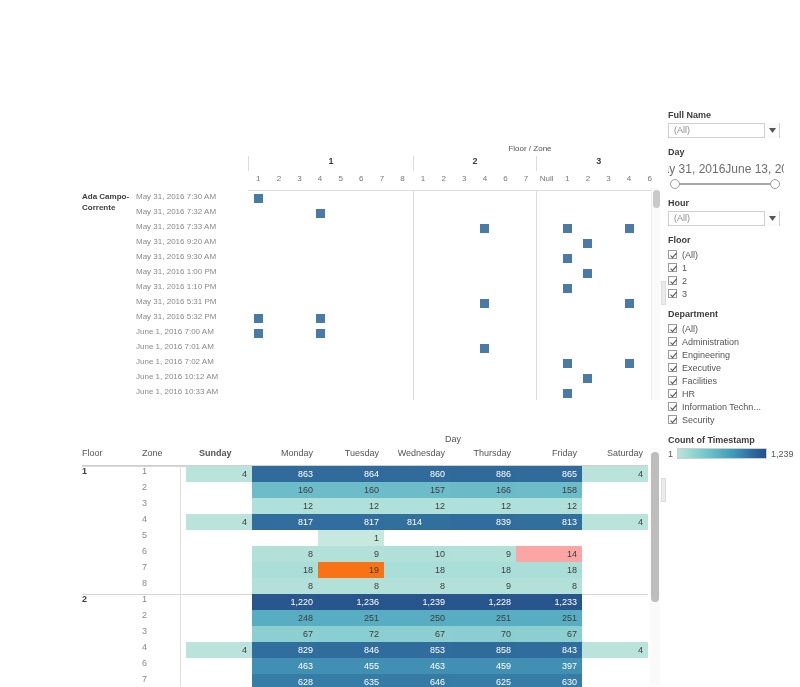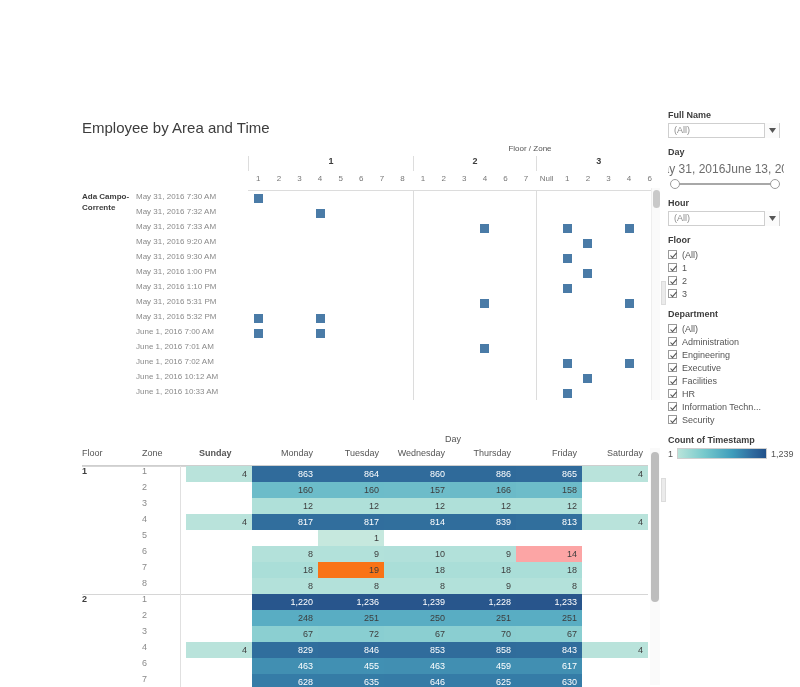--- a/index.html
+++ b/index.html
@@ -193,21 +193,20 @@
     width: 5px; height: 24px; background: #ebebeb; border: 1px solid #dcdcdc;
   }
 </style>
 </head>
 <body>
 
 <div id="app">
 
 
 
-  <div class="sec-title" id="sec1-title">Employee by Area and Time</div>
 
   <div id="scatter">
     <div class="axis-caption">Floor / Zone</div>
     <div class="name-label">Ada Campo-Corrente</div>
     <div id="scatter-headers">
         <div class="floor-hdr" style="left: 166px; width: 164.8px;">1</div>
         <div class="zone-tick" style="left: 165.3px; top: 30px; position: absolute;">1</div>
         <div class="zone-tick" style="left: 185.9px; top: 30px; position: absolute;">2</div>
         <div class="zone-tick" style="left: 206.5px; top: 30px; position: absolute;">3</div>
         <div class="zone-tick" style="left: 227.1px; top: 30px; position: absolute;">4</div>
@@ -352,21 +351,21 @@
           <div class="hcell" style="left: 368px; width: 66px; background: rgb(175, 224, 217); color: rgb(61, 61, 61);">12</div>
           <div class="hcell" style="left: 434px; width: 66px; background: rgb(175, 224, 217); color: rgb(61, 61, 61);">12</div>
           <div class="hcell" style="left: 500px; width: 66px;"></div>
         </div>
         <div class="hrow" style="top: 48px;">
           <div class="floor"></div>
           <div class="zone">4</div>
           <div class="hcell" style="left: 104px; width: 66px; background: rgb(185, 227, 219); color: rgb(61, 61, 61);">4</div>
           <div class="hcell" style="left: 170px; width: 66px; background: rgb(49, 110, 157); color: rgb(255, 255, 255);">817</div>
           <div class="hcell" style="left: 236px; width: 66px; background: rgb(49, 110, 157); color: rgb(255, 255, 255);">817</div>
-          <div class="hcell" style="left: 302px; width: 66px; background: rgb(49, 111, 157); color: rgb(255, 255, 255);">814</div>
+          <div class="hcell" style="left: 302px; width: 66px; background: rgb(49, 111, 157); color: rgb(255, 255, 255); text-align: center;">814</div>
           <div class="hcell" style="left: 368px; width: 66px; background: rgb(48, 109, 156); color: rgb(255, 255, 255);">839</div>
           <div class="hcell" style="left: 434px; width: 66px; background: rgb(49, 111, 157); color: rgb(255, 255, 255);">813</div>
           <div class="hcell" style="left: 500px; width: 66px; background: rgb(185, 227, 219); color: rgb(61, 61, 61);">4</div>
         </div>
         <div class="hrow" style="top: 64px;">
           <div class="floor"></div>
           <div class="zone">5</div>
           <div class="hcell" style="left: 104px; width: 66px;"></div>
           <div class="hcell" style="left: 170px; width: 66px;"></div>
           <div class="hcell" style="left: 236px; width: 66px; background: rgb(198, 232, 222); color: rgb(61, 61, 61);">1</div>
@@ -454,21 +453,21 @@
           <div class="hcell" style="left: 500px; width: 66px; background: rgb(185, 227, 219); color: rgb(61, 61, 61);">4</div>
         </div>
         <div class="hrow" style="top: 192px;">
           <div class="floor"></div>
           <div class="zone">6</div>
           <div class="hcell" style="left: 104px; width: 66px;"></div>
           <div class="hcell" style="left: 170px; width: 66px; background: rgb(65, 143, 178); color: rgb(255, 255, 255);">463</div>
           <div class="hcell" style="left: 236px; width: 66px; background: rgb(65, 144, 179); color: rgb(255, 255, 255);">455</div>
           <div class="hcell" style="left: 302px; width: 66px; background: rgb(65, 143, 178); color: rgb(255, 255, 255);">463</div>
           <div class="hcell" style="left: 368px; width: 66px; background: rgb(65, 143, 178); color: rgb(255, 255, 255);">459</div>
-          <div class="hcell" style="left: 434px; width: 66px; background: rgb(65, 143, 178); color: rgb(255, 255, 255);">617</div>
+          <div class="hcell" style="left: 434px; width: 66px; background: rgb(65, 143, 178); color: rgb(255, 255, 255);">397</div>
           <div class="hcell" style="left: 500px; width: 66px;"></div>
         </div>
         <div class="hrow" style="top: 208px;">
           <div class="floor"></div>
           <div class="zone">7</div>
           <div class="hcell" style="left: 104px; width: 66px;"></div>
           <div class="hcell" style="left: 170px; width: 66px; background: rgb(53, 124, 167); color: rgb(255, 255, 255);">628</div>
           <div class="hcell" style="left: 236px; width: 66px; background: rgb(53, 124, 166); color: rgb(255, 255, 255);">635</div>
           <div class="hcell" style="left: 302px; width: 66px; background: rgb(53, 123, 166); color: rgb(255, 255, 255);">646</div>
           <div class="hcell" style="left: 368px; width: 66px; background: rgb(53, 124, 167); color: rgb(255, 255, 255);">625</div>

